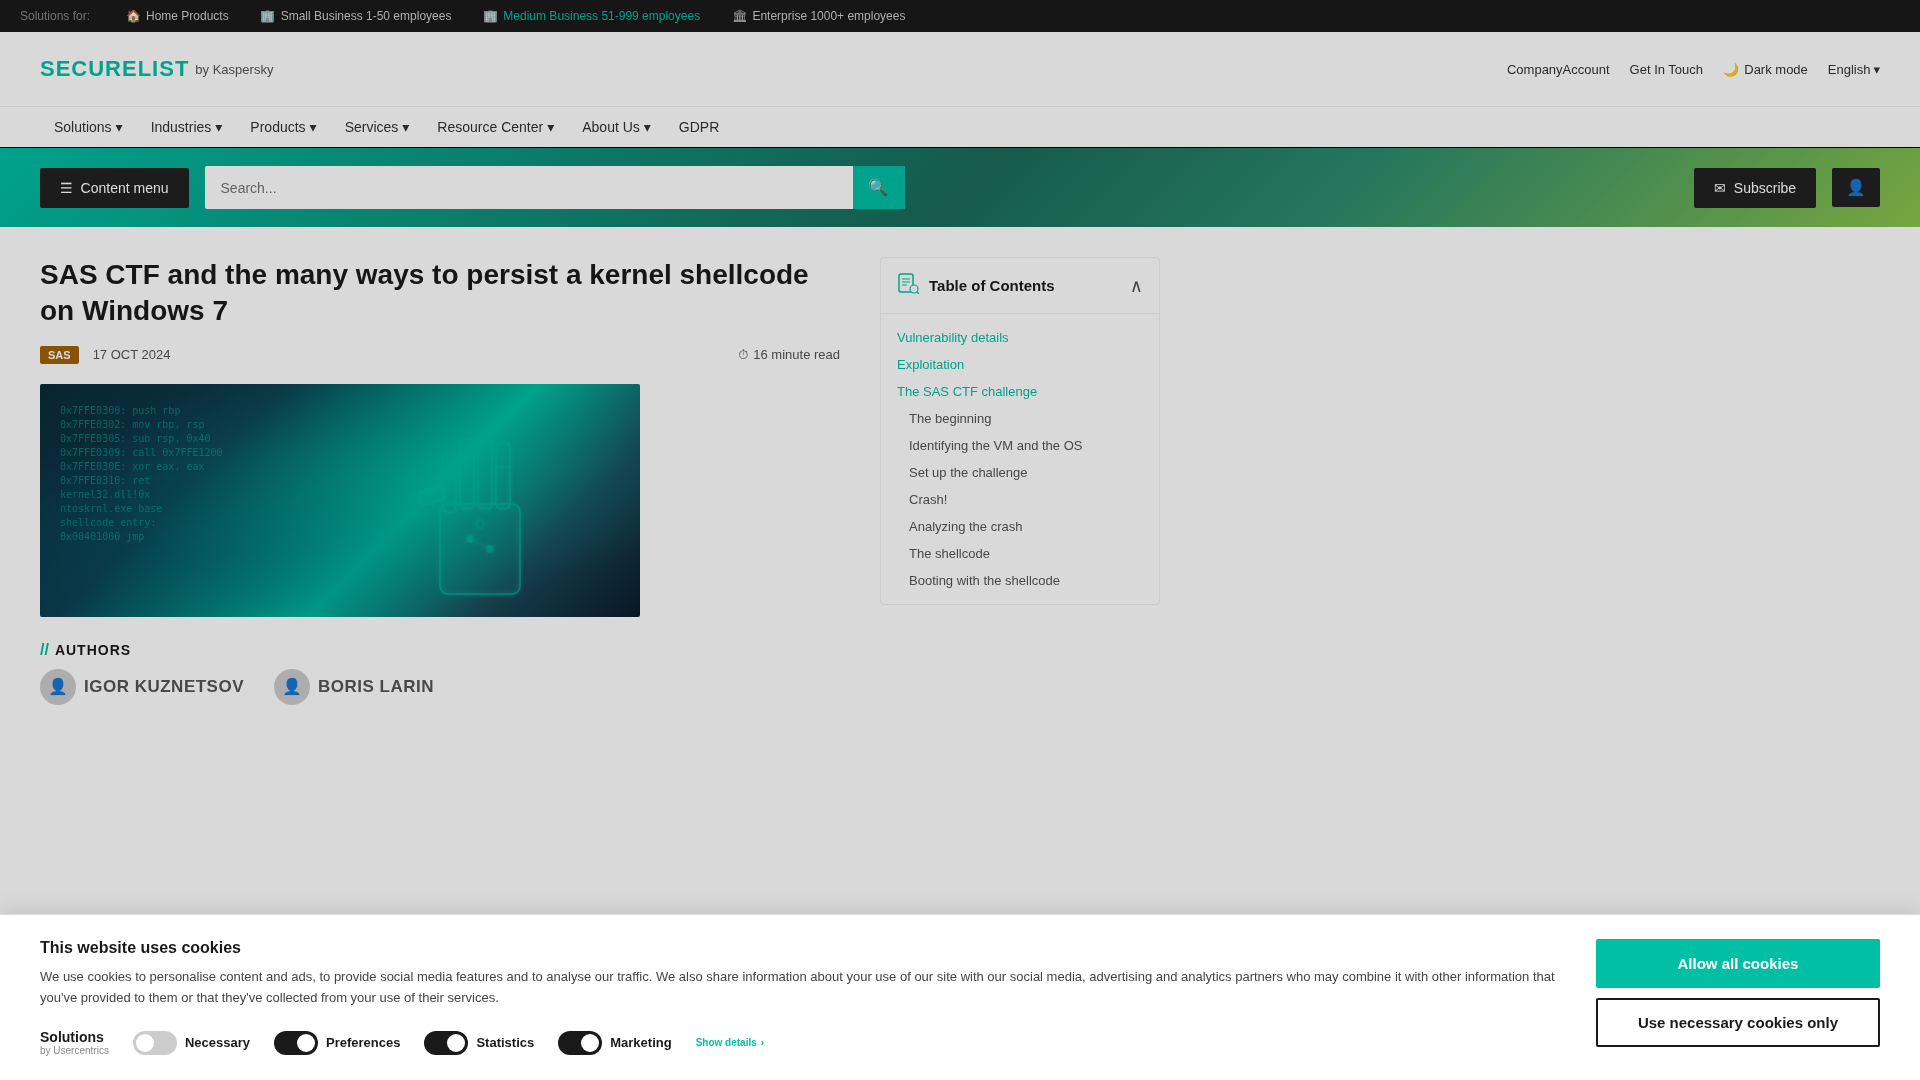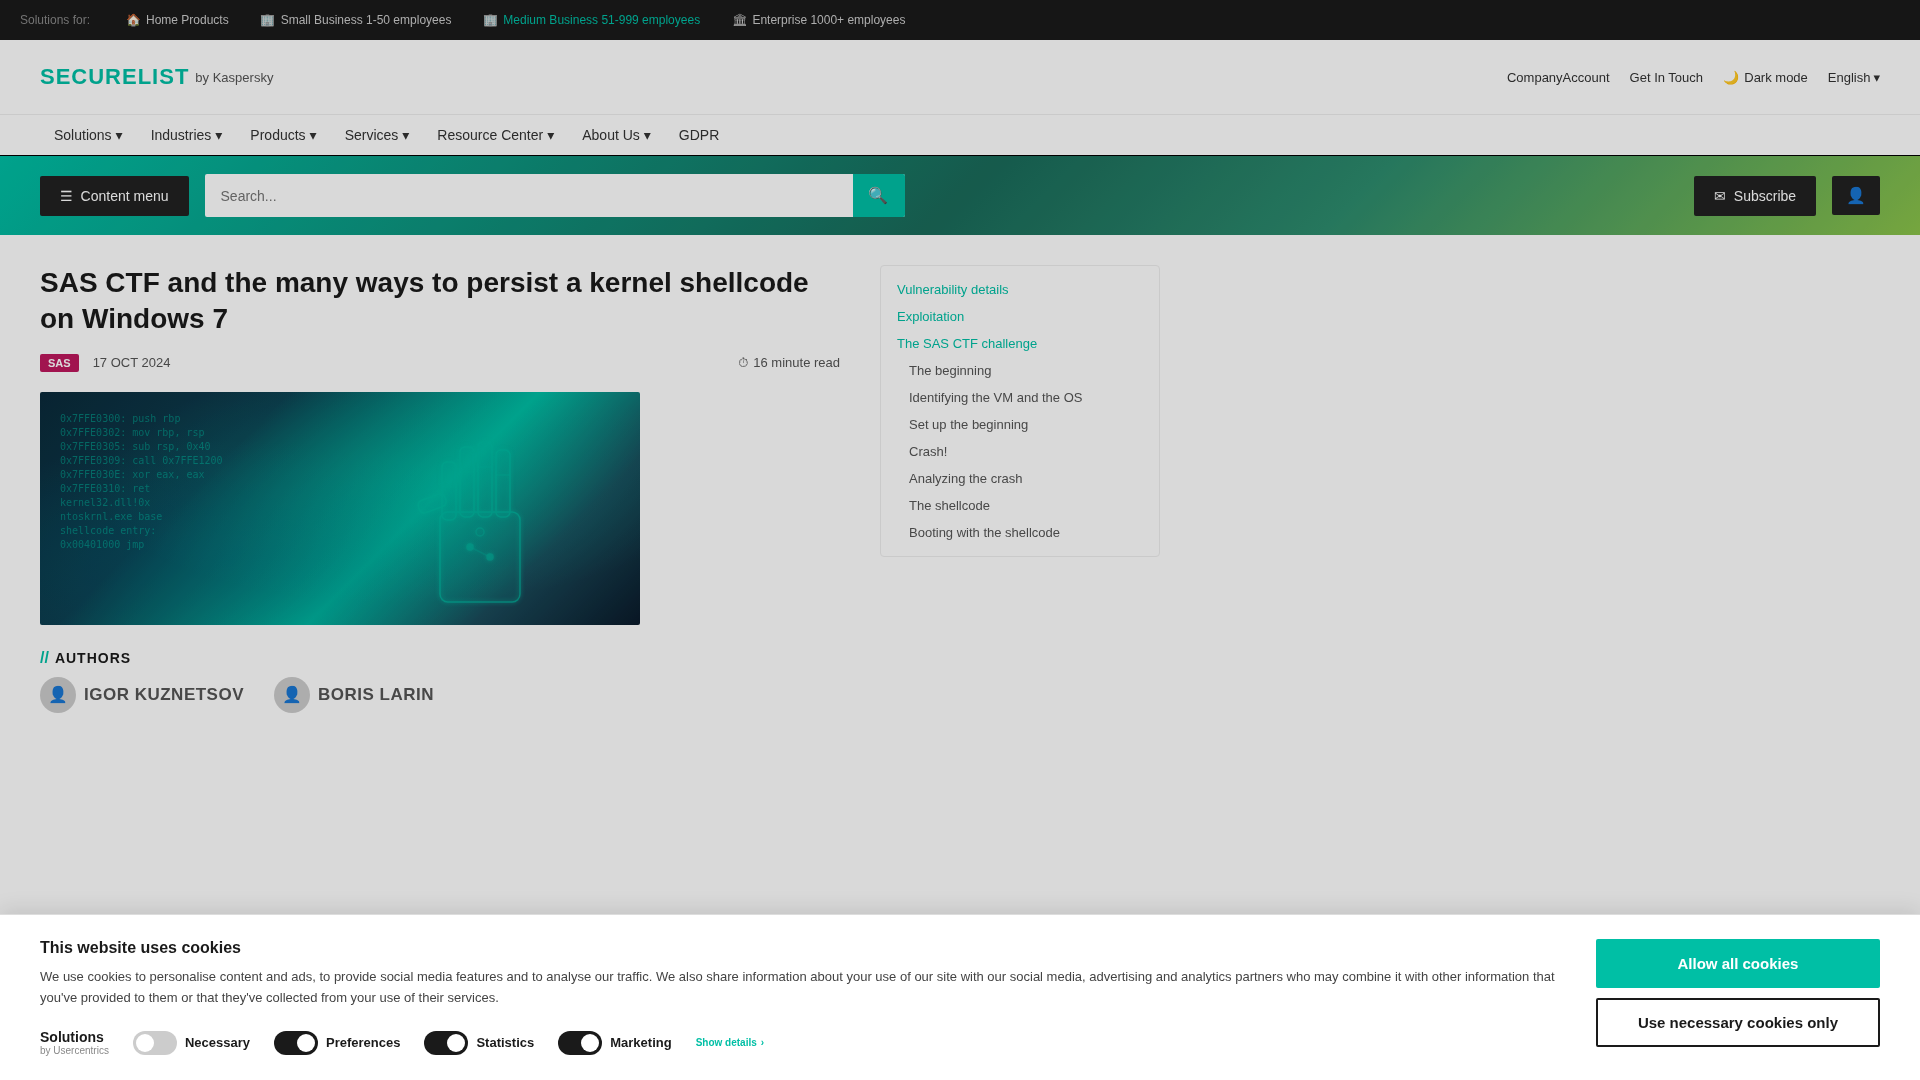--- a/index.html
+++ b/index.html
@@ -6,21 +6,21 @@
     body { font-family: Arial, sans-serif; background: #fff; font-size: 14px; color: #222; overflow-x: hidden; }
 
     
     .top-bar {
       background: #1a1a1a;
       color: #ccc;
       font-size: 12px;
       display: flex;
       align-items: center;
       padding: 0 20px;
-      height: 40px;
+      height: 32px;
       gap: 0;
     }
     .top-bar .solutions-label { color: #888; margin-right: 20px; }
     .top-bar a {
       color: #ccc;
       text-decoration: none;
       padding: 0 16px;
       height: 100%;
       display: flex;
       align-items: center;
@@ -165,21 +165,21 @@
       line-height: 1.3;
       margin-bottom: 16px;
     }
     .article-meta {
       display: flex;
       align-items: center;
       gap: 14px;
       margin-bottom: 20px;
     }
     .tag-sas {
-      background: #be185d;
+      background: #a16207;
       color: #fff;
       font-size: 11px;
       font-weight: 700;
       padding: 3px 8px;
       border-radius: 2px;
     }
     .article-date { color: #555; font-size: 13px; }
     .read-time { color: #555; font-size: 13px; display: flex; align-items: center; gap: 5px; margin-left: auto; }
 
     .article-image {
@@ -529,27 +529,43 @@
         <div class="author-item">
           <div class="author-avatar">👤</div>
           <span class="author-name">BORIS LARIN</span>
         </div>
       </div>
     </div>
   </div>
 
   <div class="toc-sidebar">
     <div class="toc-box">
+      <div class="toc-header">
+        <div class="toc-title-area">
+          <span class="toc-icon">
+            <svg width="22" height="22" viewBox="0 0 22 22" fill="none">
+              <rect x="2" y="2" width="14" height="18" rx="2" stroke="#00bfa5" stroke-width="1.5" fill="none"></rect>
+              <line x1="5" y1="7" x2="13" y2="7" stroke="#00bfa5" stroke-width="1.2"></line>
+              <line x1="5" y1="10" x2="13" y2="10" stroke="#00bfa5" stroke-width="1.2"></line>
+              <line x1="5" y1="13" x2="10" y2="13" stroke="#00bfa5" stroke-width="1.2"></line>
+              <circle cx="17" cy="17" r="4" fill="#fff" stroke="#00bfa5" stroke-width="1.2"></circle>
+              <line x1="20" y1="20" x2="22" y2="22" stroke="#00bfa5" stroke-width="1.5"></line>
+            </svg>
+          </span>
+          <span class="toc-title">Table of Contents</span>
+        </div>
+        <span class="toc-toggle">∧</span>
+      </div>
       <div class="toc-list">
         <div class="toc-item">Vulnerability details</div>
         <div class="toc-item">Exploitation</div>
         <div class="toc-item">The SAS CTF challenge</div>
         <div class="toc-item sub">The beginning</div>
         <div class="toc-item sub">Identifying the VM and the OS</div>
-        <div class="toc-item sub">Set up the beginning</div>
+        <div class="toc-item sub">Set up the challenge</div>
         <div class="toc-item sub">Crash!</div>
         <div class="toc-item sub">Analyzing the crash</div>
         <div class="toc-item sub">The shellcode</div>
         <div class="toc-item sub">Booting with the shellcode</div>
       </div>
     </div>
   </div>
 </div>
 
 <div class="page-dim"></div>

